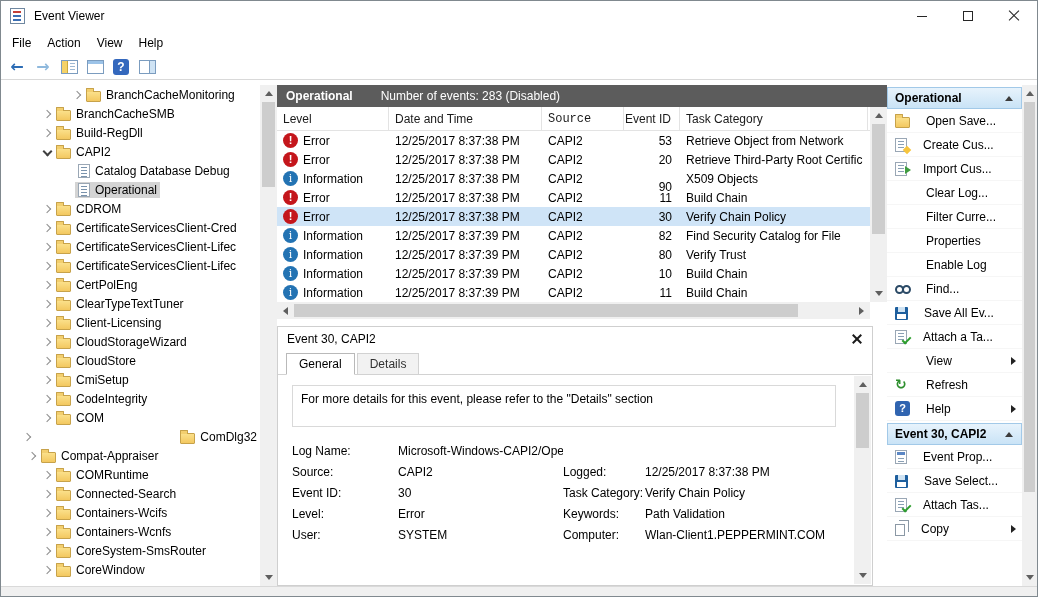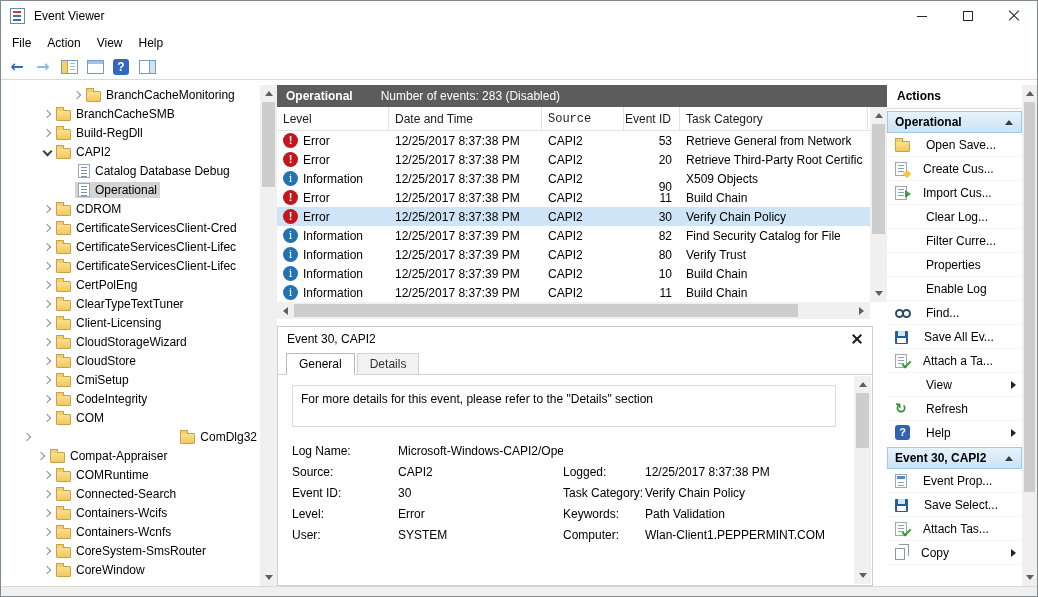--- a/index.html
+++ b/index.html
@@ -320,21 +320,21 @@
               <span class="tree-label">COM</span>
             </span>
           </div>
           <div class="tree-item" style="padding-left: 18px; justify-content: space-between;">
             <span class="chevron collapsed"></span>
             <span class="tree-entry">
               <span class="icon folder-icon"></span>
               <span class="tree-label">ComDlg32</span>
             </span>
           </div>
-          <div class="tree-item" style="padding-left: 32px;">
+          <div class="tree-item" style="padding-left: 23px;">
             <span class="chevron collapsed"></span>
             <span class="tree-entry">
               <span class="icon folder-icon"></span>
               <span class="tree-label">Compat-Appraiser</span>
             </span>
           </div>
           <div class="tree-item" style="padding-left: 38px;">
             <span class="chevron collapsed"></span>
             <span class="tree-entry">
               <span class="icon folder-icon"></span>
@@ -406,21 +406,21 @@
           </div>
         <div class="grid-rows">
             <div class="grid-row">
               <div class="cell" style="width: 112px;">
                 <span class="icon error-icon"></span>
                 <span class="lvl">Error</span>
               </div>
               <div class="cell" style="width: 153px;">12/25/2017 8:37:38 PM</div>
               <div class="cell" style="width: 82px;">CAPI2</div>
               <div class="cell right" style="width: 56px;">53</div>
-              <div class="cell" style="width: 188px;">Retrieve General from Network</div>
+              <div class="cell" style="width: 188px;">Retrieve Object from Network</div>
             </div>
             <div class="grid-row">
               <div class="cell" style="width: 112px;">
                 <span class="icon error-icon"></span>
                 <span class="lvl">Error</span>
               </div>
               <div class="cell" style="width: 153px;">12/25/2017 8:37:38 PM</div>
               <div class="cell" style="width: 82px;">CAPI2</div>
               <div class="cell right" style="width: 56px;">20</div>
               <div class="cell" style="width: 188px;">Retrieve Third-Party Root Certific</div>
@@ -577,21 +577,20 @@
               </div>
             <button class="sb-btn">
                 <span class="tri tri-down"></span>
               </button>
           </div>
         </div>
       </div>
     </div>
 
     <div class="actions-pane">
-      <div class="actions-title">Actions</div>
       <div class="actions-body">
           <div class="action-section-header">
             <span class="sec-title">Operational</span>
             <span class="caret-up"></span>
           </div>
           <div class="action-item">
             <span class="icon open-folder-icon"></span>
             <span class="action-label">Open Save...</span>
           </div>
           <div class="action-item">

